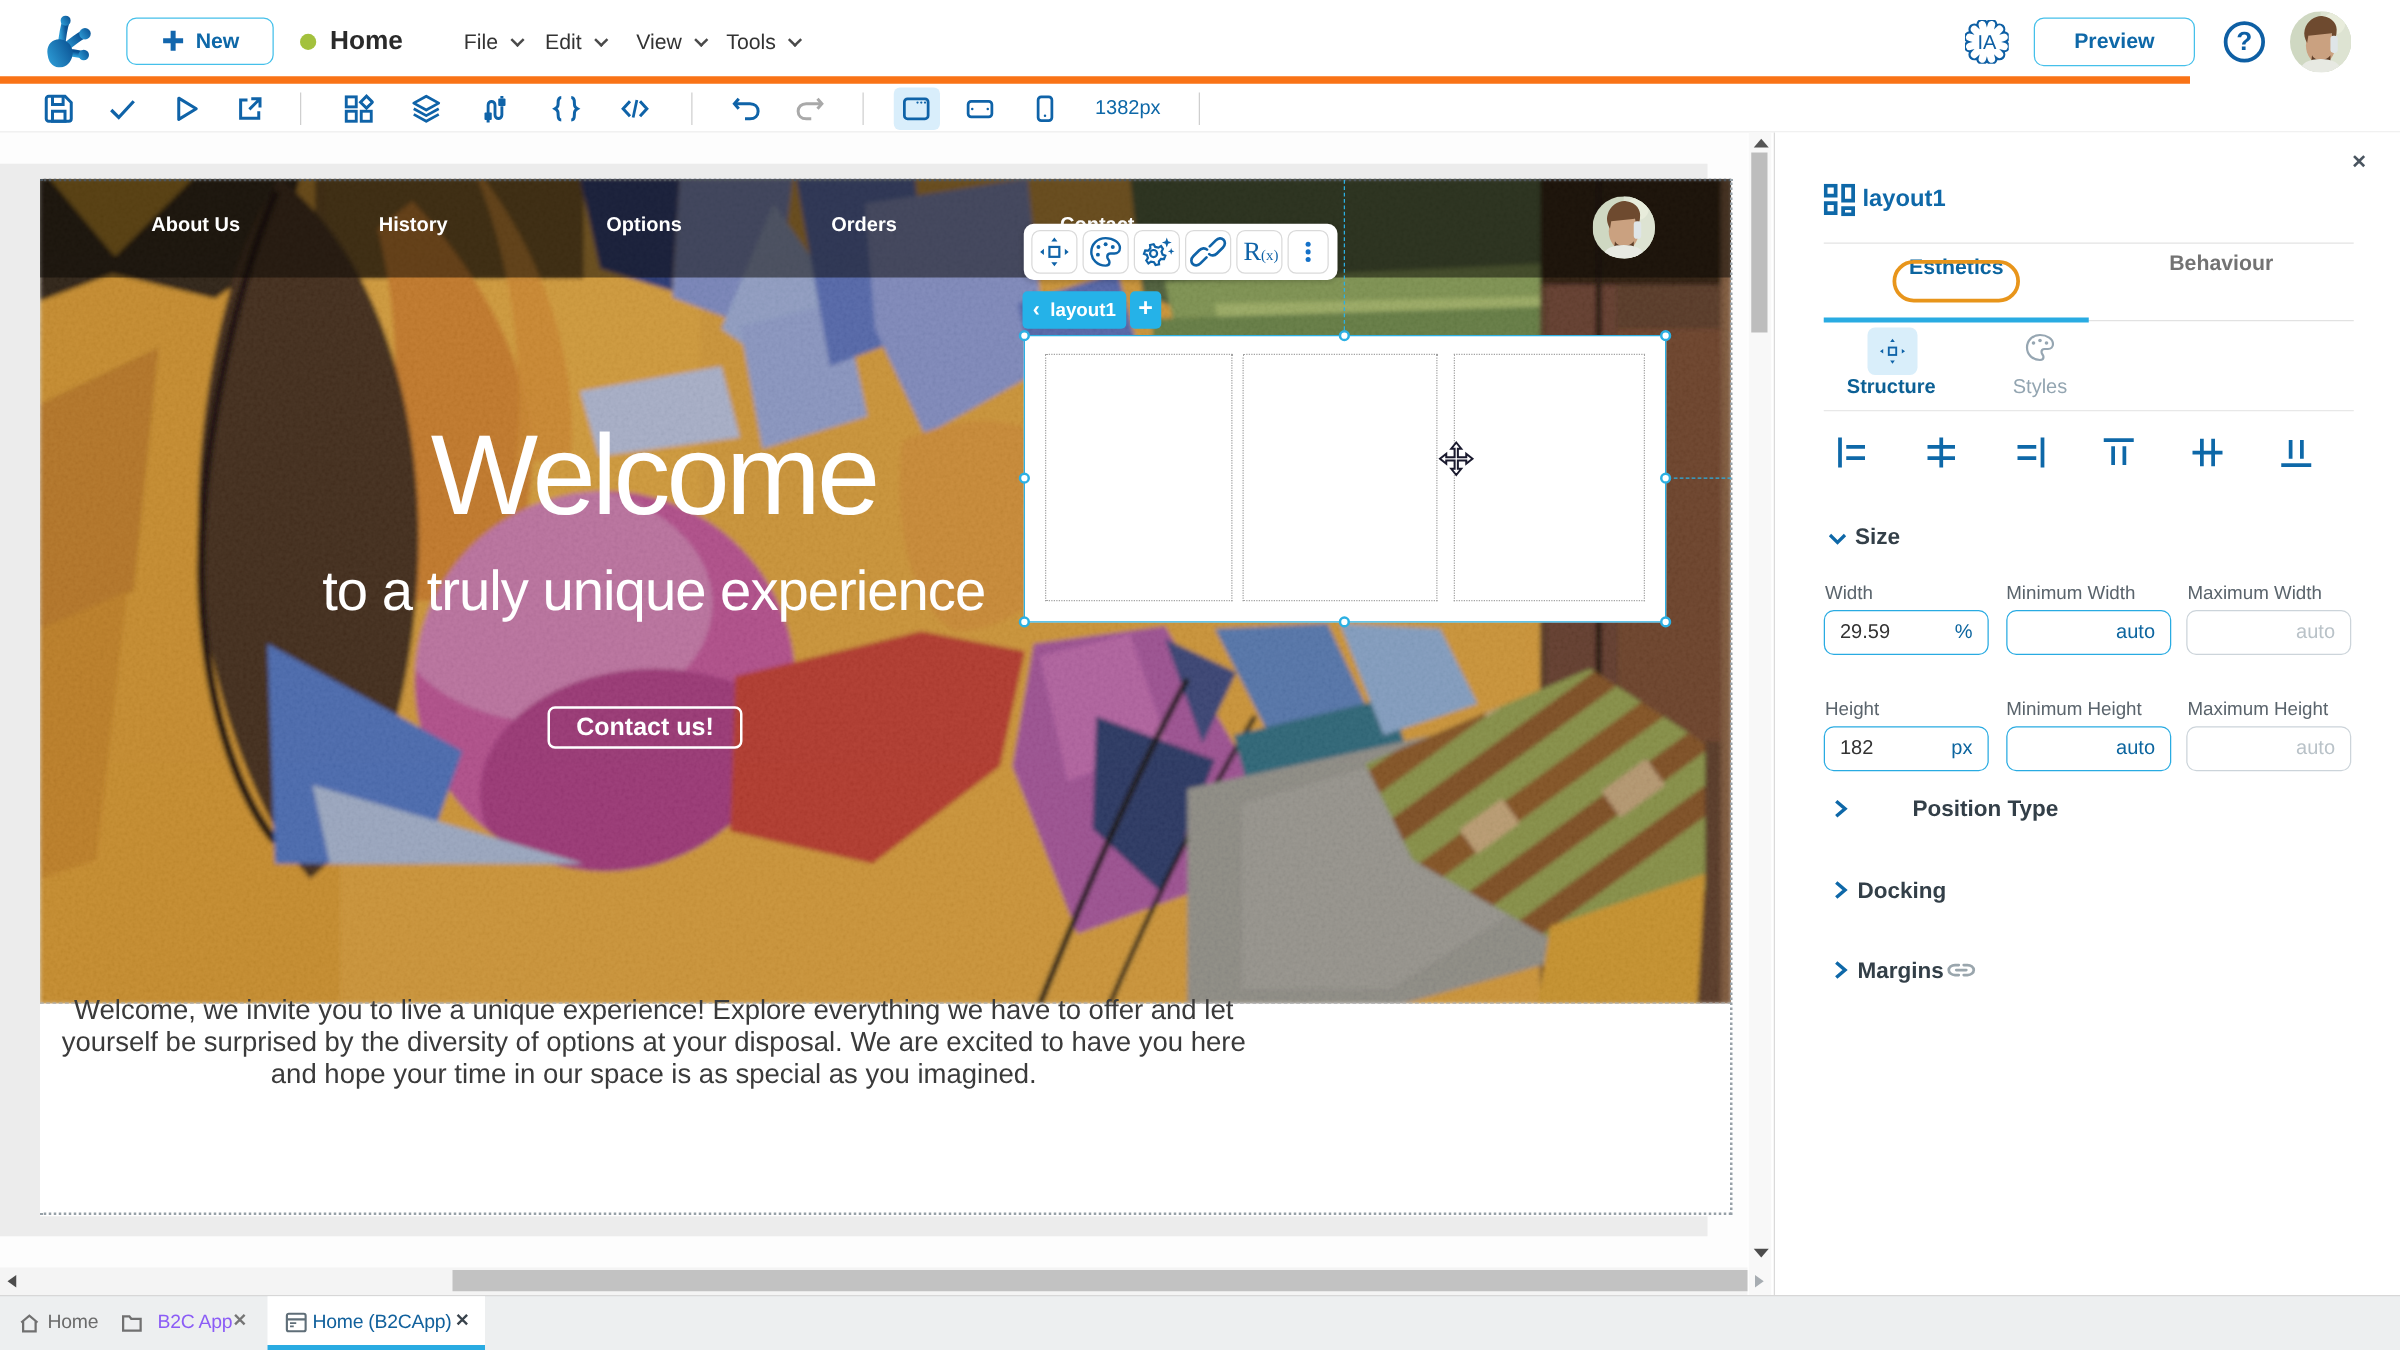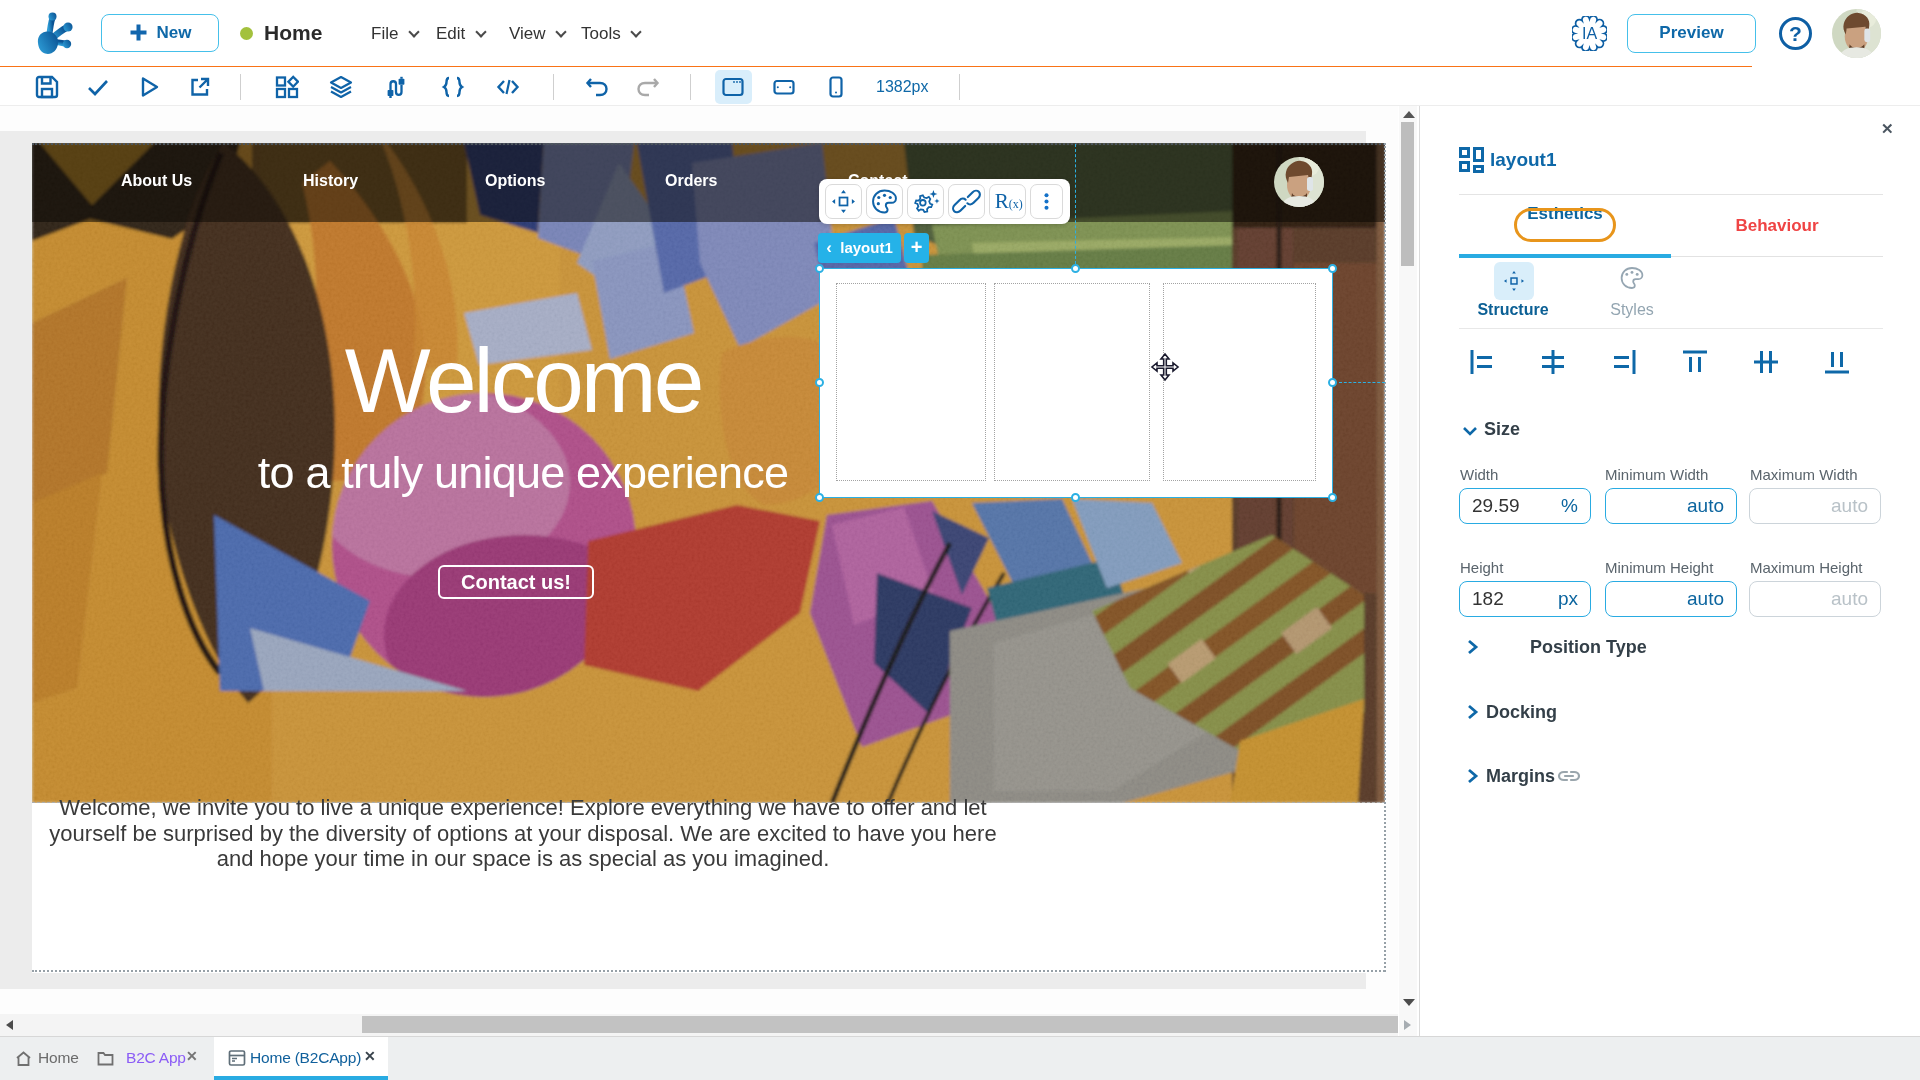--- a/index.html
+++ b/index.html
@@ -1,19 +1,19 @@
 <!DOCTYPE html>
 <html><head>
 <meta charset="utf-8">
 <style>
   * { margin:0; padding:0; box-sizing:border-box; }
   html,body { width:1920px; height:1080px; overflow:hidden; font-family:"Liberation Sans", sans-serif; background:#fff; }
   .abs { position:absolute; }
   
-  #topbar { position:absolute; left:0; top:0; width:1752px; height:67px; background:#fff; border-bottom:1px solid #f97316; z-index:30; }
+  #topbar { position:absolute; left:0; top:0; width:1752px; height:67px; background:#fff; border-bottom:6px solid #f97316; z-index:30; }
   #newbtn { position:absolute; left:101px; top:14px; width:118px; height:38px; border:1.5px solid #45c0ea; border-radius:8px; background:#fff; color:#0e68a8; font-weight:bold; font-size:17px; text-align:center; line-height:35px; }
   #homedot { position:absolute; left:240px; top:27px; width:13px; height:13px; border-radius:50%; background:#a3c13d; }
   #hometitle { position:absolute; left:264px; top:21px; font-size:21px; font-weight:bold; color:#2a2a2a; }
   .menu { position:absolute; top:24px; font-size:17px; color:#333; }
   .menu .chev { display:inline-block; width:8px; height:8px; border-right:2px solid #4a4a4a; border-bottom:2px solid #4a4a4a; transform:rotate(45deg); margin-left:7px; vertical-align:3px; }
   #iabadge { position:absolute; left:1572px; top:16px; width:35px; height:35px; }
   #previewbtn { position:absolute; left:1627px; top:14px; width:129px; height:39px; border:1.5px solid #45c0ea; border-radius:8px; color:#0e68a8; font-weight:bold; font-size:17px; text-align:center; line-height:36px; }
   #helpcirc { position:absolute; left:1779px; top:17px; width:33px; height:33px; border:3px solid #0e5fa4; border-radius:50%; color:#0e5fa4; font-weight:bold; font-size:21px; text-align:center; line-height:27px; }
   #avatar1 { position:absolute; left:1832px; top:9px; width:49px; height:49px; border-radius:50%; overflow:hidden; }
   
@@ -58,21 +58,21 @@
   #hscroll { position:absolute; left:0; top:1014px; width:1398px; height:22px; background:#f4f4f4; z-index:31; }
   #hthumb { position:absolute; left:362px; top:2px; width:1036px; height:17px; background:#c2c2c2; }
   
   #panel { position:absolute; left:1419px; top:106px; width:501px; height:930px; background:#fff; border-left:1px solid #dadada; z-index:32; }
   
   #bottombar { position:absolute; left:0; top:1036px; width:1920px; height:44px; background:#edeff0; border-top:1px solid #d7d7d7; z-index:33; }
   #activetab { position:absolute; left:214px; top:0; width:174px; height:44px; background:#fff; }
   #activetab .underline { position:absolute; left:0; bottom:0; width:174px; height:5px; background:#29abe2; }
   .btext { font-size:15.5px; letter-spacing:-0.2px; }
   .lbl { font-size:15px; color:#5a646c; }
-  .inp { position:absolute; width:132px; height:36px; border-radius:8px; background:#fff; display:flex; align-items:center; padding:0 12px; font-size:19px; }
+  .inp { position:absolute; width:132px; height:36px; border-radius:8px; background:#fff; display:flex; align-items:center; padding:0 12px; font-size:16px; }
   .inpb { border:1.5px solid #29abe2; }
   .inpg { border:1.5px solid #ccd4da; }
   .inp .v { color:#333; margin-right:auto; }
   .inp .u { color:#0c659f; }
   .inp .ug { color:#b9c2c8; }
 </style>
 </head>
 <body>
 
 <div id="topbar">
@@ -410,21 +410,21 @@
     <g fill="none" stroke="#0e68a8" stroke-width="3">
       <rect x="1.5" y="1.5" width="8" height="8"></rect>
       <rect x="15.5" y="1.5" width="8" height="12"></rect>
       <rect x="1.5" y="15.5" width="8" height="8"></rect>
       <rect x="15.5" y="19.5" width="8" height="5"></rect>
     </g>
   </svg>
   <div class="abs" style="left:70px;top:43px;font-size:19px;font-weight:bold;color:#0e68a8;">layout1</div>
   <div class="abs" style="left:39px;top:88px;width:424px;border-top:1px solid #e4e4e4;"></div>
   <div class="abs" style="left:39px;top:98px;width:212px;text-align:center;font-size:17px;font-weight:bold;color:#0c659f;">Esthetics</div>
-  <div class="abs" style="left:251px;top:110px;width:212px;text-align:center;font-size:17px;font-weight:bold;color:#ef4444;">Behaviour</div>
+  <div class="abs" style="left:251px;top:95px;width:212px;text-align:center;font-size:17px;font-weight:bold;color:#737373;">Behaviour</div>
   <div class="abs" style="left:94px;top:102px;width:102px;height:34px;border:3.5px solid #e8951b;border-radius:18px;"></div>
   <div class="abs" style="left:39px;top:150px;width:424px;border-top:1px solid #e2e2e2;"></div>
   <div class="abs" style="left:39px;top:148px;width:212px;height:3.5px;background:#29abe2;"></div>
   <div class="abs" style="left:74px;top:156px;width:40px;height:38px;background:#d9eefa;border-radius:6px;"></div>
   <svg class="abs" style="left:81px;top:162px;" width="26" height="26" viewBox="0 0 35 33">
     <rect x="13.5" y="12.5" width="8" height="8" fill="none" stroke="#0f63a8" stroke-width="2"></rect>
     <path d="M17.5 3 L20 6.5 L15 6.5 Z M17.5 30 L20 26.5 L15 26.5 Z M4 16.5 L7.5 14 L7.5 19 Z M31 16.5 L27.5 14 L27.5 19 Z" fill="#0f63a8"></path>
   </svg>
   <svg class="abs" style="left:198px;top:158px;" width="28" height="28" viewBox="0 0 35 33">
     <path d="M17.5 4 C10 4 4.5 9.5 4.5 16.5 C4.5 23.5 10 29 17.5 29 C19.8 29 21 27.7 21 26 C21 24.9 20.5 24.2 20 23.5 C19.5 22.8 19 22.1 19 21 C19 19.3 20.3 18 22 18 L25.5 18 C28.5 18 30.5 15.7 30.5 13 C30.5 8 24.5 4 17.5 4 Z" fill="none" stroke="#96a6b2" stroke-width="2.2"></path>

